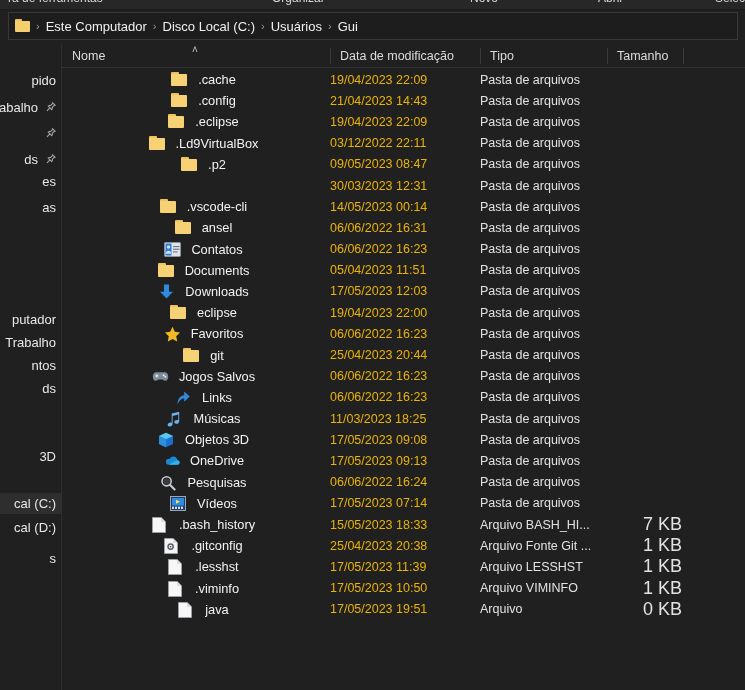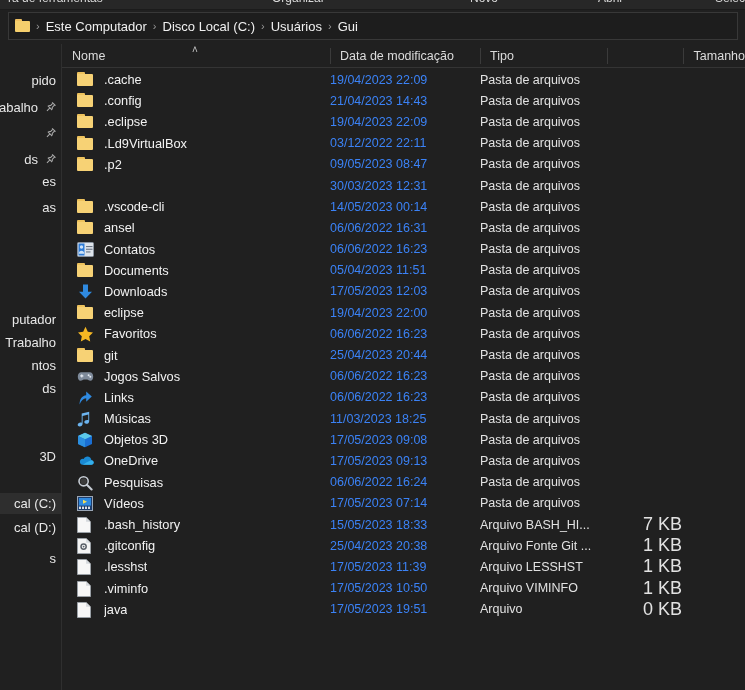--- a/index.html
+++ b/index.html
@@ -99,33 +99,33 @@
   .filelist {
     position: absolute; left: 62px; top: 69px; width: 683px; height: 621px;
     overflow: hidden;
   }
   .row {
     position: relative; height: 21.2px; width: 683px;
     display: flex; align-items: center; cursor: default;
   }
   .cell-name {
     position: absolute; left: 0; width: 268px; height: 21px;
-    display: flex; align-items: center; overflow: hidden;
+    display: flex; align-items: center; overflow: hidden; justify-content: center;
   }
   .ic {
     width: 20px; height: 17px; margin-left: 14px; margin-right: 8px;
     flex: none; position: relative;
   }
   .nm {
     font-size: 12.8px; color: #f2f2f2; white-space: nowrap;
     text-overflow: ellipsis; overflow: hidden;
   }
   .cell-date {
     position: absolute; left: 268px; width: 146px;
-    font-size: 12.5px; color: #3b82f6; white-space: nowrap;
+    font-size: 12.5px; color: #eab308; white-space: nowrap;
   }
   .cell-type {
     position: absolute; left: 418px; width: 165px;
     font-size: 12.5px; color: #e2e2e2; white-space: nowrap;
     overflow: hidden; text-overflow: ellipsis;
   }
   .cell-size {
     position: absolute; left: 545px; width: 75px; text-align: right;
     font-size: 18px; color: #e2e2e2; white-space: nowrap;
   }
@@ -240,21 +240,21 @@
         <span class="sort-caret" style="left: 130px;">˄</span>
       </div>
       <div class="col" style="left: 268px; width: 150px;">
         <span>Data de modificação</span>
       </div>
       <div class="col-sep" style="left: 268px;"></div>
       <div class="col" style="left: 418px; width: 127px;">
         <span>Tipo</span>
       </div>
       <div class="col-sep" style="left: 418px;"></div>
-      <div class="col" style="left: 545px; width: 138px; justify-content: flex-end;">
+      <div class="col" style="left: 545px; width: 138px;">
         <span>Tamanho</span>
       </div>
       <div class="col-sep" style="left: 545px;"></div>
       <div class="col-sep" style="left: 621px;"></div>
     </div>
 
   <div class="filelist" id="filelist">
       <div class="row">
         <div class="cell-name">
           <span class="ic"><span class="ico-folder"><span class="tab"></span><span class="body"></span></span></span>

